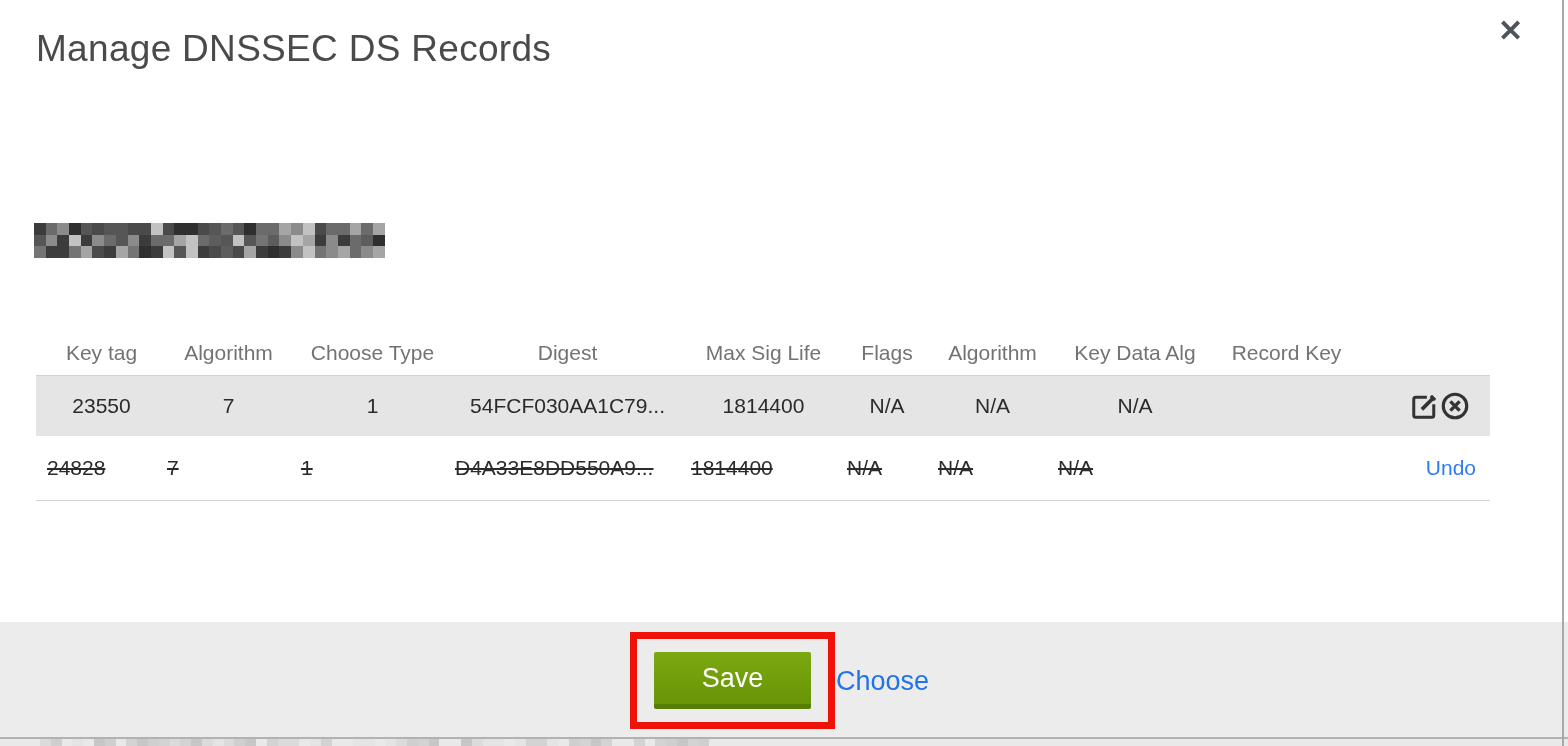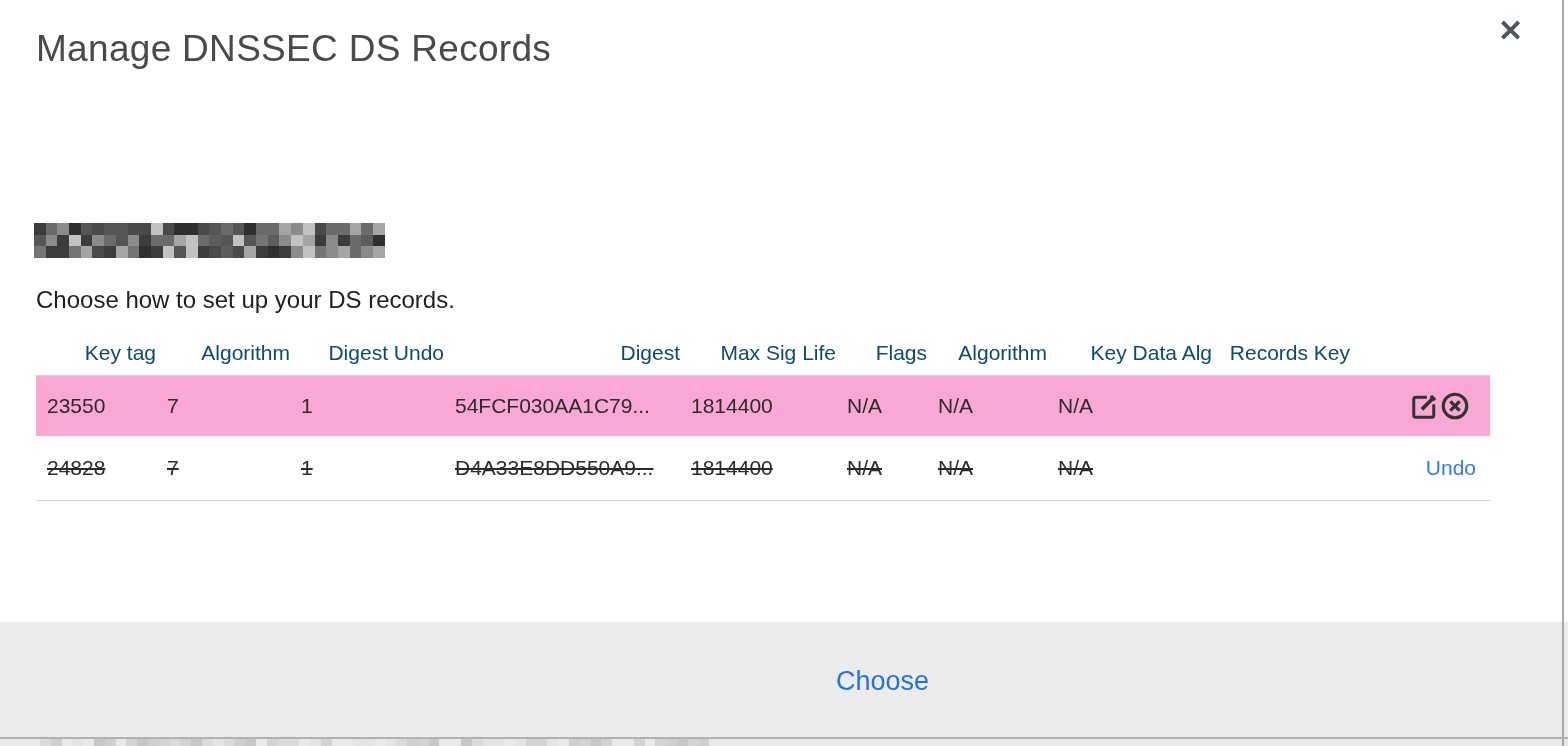--- a/index.html
+++ b/index.html
@@ -19,25 +19,25 @@
   .domain-mosaic{
     position:absolute;left:34px;top:223px;
     display:grid;grid-template-columns:repeat(30,11.7px);grid-auto-rows:11.7px;
   }
   .domain-mosaic i,.strip-mosaic i{display:block;}
   .subtitle{position:absolute;left:36px;top:286px;font-size:24px;color:#1f1f1f;}
 
   .tablewrap{position:absolute;left:36px;top:330px;width:1454px;}
   table{width:100%;border-collapse:collapse;table-layout:fixed;}
   th{
-    font-weight:400;text-align:right;font-size:21px;color:#0c4a6e;height:45px;
+    font-weight:400;text-align:center;font-size:21px;color:#737373;height:45px;
     padding:0 0 0 11px;border-bottom:1px solid #d2d2d2;vertical-align:middle;
   }
   td{font-size:21px;color:#2b2b2b;padding:0 0 0 11px;vertical-align:middle;}
-  tr.row-normal{background:#f9a8d4;}
+  tr.row-normal{background:#e5e5e5;text-align:center;}
   tr.row-normal td{height:60px;}
   tr.row-deleted td{height:64px;border-bottom:1px solid #d2d2d2;text-decoration:line-through;}
   tr.row-deleted td.undo-cell{text-decoration:none;text-align:right;padding-right:14px;}
   td.actions-cell{text-align:right;padding-right:20px;white-space:nowrap;}
   .icon-btn{display:inline-block;vertical-align:middle;cursor:pointer;line-height:0;}
   .undo{color:#2e7cf0;text-decoration:none;font-size:21px;cursor:pointer;}
 
   .add-btn{
     position:absolute;left:37px;top:513px;height:41px;padding:0 25px;background:#fff;
     border:2px solid #6b9c0a;color:#6b9c0a;font-size:22px;font-family:inherit;cursor:pointer;
@@ -159,47 +159,46 @@
       <i style="background: rgb(139, 139, 139);"></i>
       <i style="background: rgb(194, 194, 194);"></i>
       <i style="background: rgb(116, 116, 116);"></i>
       <i style="background: rgb(139, 139, 139);"></i>
       <i style="background: rgb(165, 165, 165);"></i>
       <i style="background: rgb(107, 107, 107);"></i>
       <i style="background: rgb(139, 139, 139);"></i>
       <i style="background: rgb(165, 165, 165);"></i>
     </div>
 
-  <div class="subtitle">Choose how to set up your DS records.</div>
 
   <div class="tablewrap">
     <table>
       <colgroup>
         <col style="width:120px">
           <col style="width:134px">
           <col style="width:154px">
         <col style="width:236px">
           <col style="width:156px">
           <col style="width:91px">
         <col style="width:120px">
           <col style="width:165px">
           <col style="width:138px">
         <col style="width:140px">
       </colgroup>
       <thead>
         <tr>
           <th>Key tag</th>
           <th>Algorithm</th>
-          <th>Digest Undo</th>
+          <th>Choose Type</th>
           <th>Digest</th>
           <th>Max Sig Life</th>
           <th>Flags</th>
           <th>Algorithm</th>
           <th>Key Data Alg</th>
-          <th>Records Key</th>
+          <th>Record Key</th>
           <th></th>
         </tr>
       </thead>
       <tbody>
         <tr class="row-normal">
           <td>23550</td>
           <td>7</td>
           <td>1</td>
           <td>54FCF030AA1C79...</td>
           <td>1814400</td>
@@ -235,20 +234,23 @@
           <td class="undo-cell">
             <a class="undo">Undo</a>
           </td>
         </tr>
       </tbody>
     </table>
   </div>
 
 
   <div class="footer">
+    <div class="red-box">
+      <button class="save-btn">Save</button>
+    </div>
     <a class="cancel">Choose</a>
   </div>
 
   <div class="bottom-line"></div>
   <div class="bottom-strip">
     <div class="strip-mosaic" id="stripMosaic">
         <i style="background: rgb(219, 219, 219);"></i>
         <i style="background: rgb(207, 207, 207);"></i>
         <i style="background: rgb(233, 233, 233);"></i>
         <i style="background: rgb(228, 228, 228);"></i>

